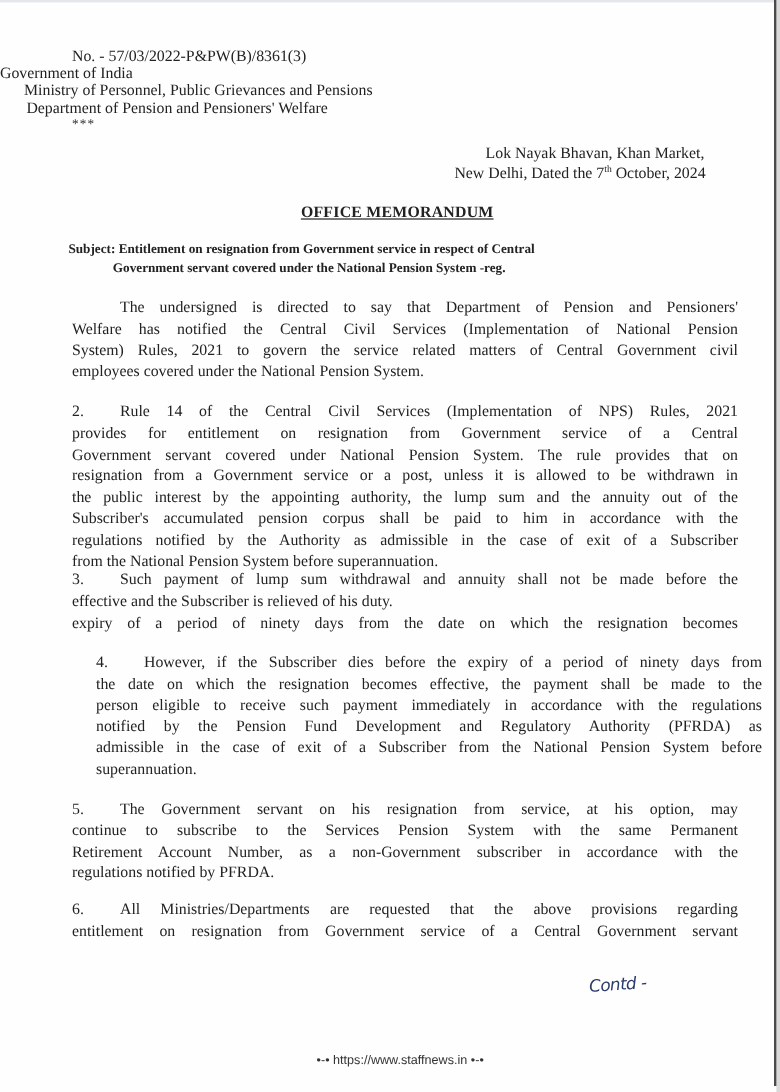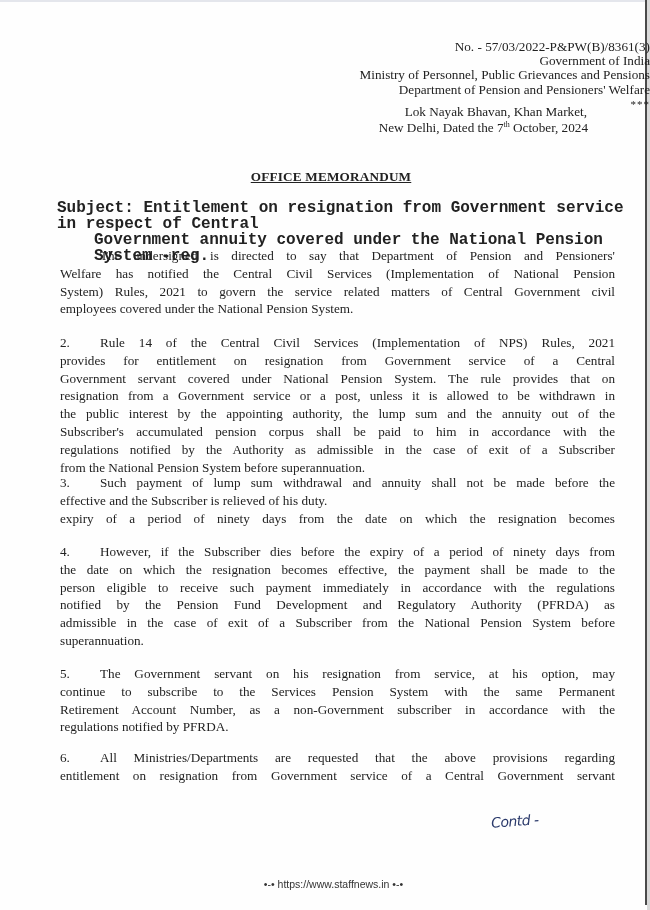--- a/index.html
+++ b/index.html
@@ -37,41 +37,41 @@
       position: absolute;
       right: 0; top: 0;
       width: 3px; height: 910px;
       background: #d9d9d9;
     }
     .header-block {
       position: absolute;
       top: 40px;
       left: 0;
       width: 650px;
-      text-align: right;
+      text-align: left;
       font-size: 13.2px;
       line-height: 14.2px;
     }
     .header-block .line { display: block; }
     .header-block .ref { padding-left: 60px; }
-    .header-block .gov { padding-left: 58px; }
+    .header-block .gov { }
     .header-block .min { padding-left: 20px; }
     .header-block .dept { padding-left: 22px; }
     .header-block .stars { padding-left: 60px; font-size: 11px; letter-spacing: 1px; }
 
     .address {
       position: absolute;
       top: 104px;
       right: 62px;
       text-align: right;
       font-size: 13.2px;
       line-height: 15.5px;
     }
     .address .line { display: block; }
-    .address .line1 { padding-right: 1px; }
+    .address .line1 { padding-right: 1px; margin-top: 16px; }
     sup { font-size: 8px; vertical-align: 5px; line-height: 0; }
 
     .om-title {
       position: absolute;
       top: 169px;
       left: 0;
       width: 650px;
       text-align: center;
       padding-left: 12px;
       box-sizing: border-box;
@@ -80,23 +80,22 @@
       text-decoration: underline;
       letter-spacing: 0.2px;
     }
 
     .subject {
       position: absolute;
       top: 200px;
       left: 57px;
       width: 575px;
       font-weight: bold;
-      font-size: 16px;
+      font-size: 11px;
       line-height: 16px;
-      font-family: Liberation Mono, monospace;
     }
     .subject .line { display: block; }
     .subject .line2 { padding-left: 37px; }
 
     .para {
       position: absolute;
       left: 60px;
       width: 555px;
       font-size: 13.2px;
       line-height: 17.8px;
@@ -158,21 +157,21 @@
 
   <div class="address">
     <span class="line line1">Lok Nayak Bhavan, Khan  Market,</span>
     <span class="line"><span>New Delhi, Dated the   7</span><sup>th</sup><span> October, 2024</span></span>
   </div>
 
   <div class="om-title">OFFICE MEMORANDUM</div>
 
   <div class="subject">
     <span class="line">Subject: Entitlement on resignation from Government service in respect of Central</span>
-    <span class="line line2">Government annuity covered under the National Pension System -reg.</span>
+    <span class="line line2">Government servant covered under the National Pension System -reg.</span>
   </div>
 
   <div class="para" style="top:247px;">
     <span class="line"><span class="ind" style="width:40px"></span><span>The undersigned is directed to say that Department of Pension and Pensioners'</span></span>
     <span class="line">Welfare has notified the Central Civil Services (Implementation of National Pension</span>
     <span class="line">System) Rules, 2021 to govern the service related matters of Central Government civil</span>
     <span class="line last">employees covered under the National Pension System.</span>
   </div>
 
   <div class="para" style="top:334px;">
@@ -185,21 +184,21 @@
     <span class="line">regulations notified by the Authority as admissible in the case of exit of a Subscriber</span>
     <span class="line last">from the National Pension System before superannuation.</span>
   </div>
 
   <div class="para" style="top:474px;">
     <span class="line"><span class="ind" style="width:40px">3.</span><span>Such payment of lump sum withdrawal and annuity shall not be made before the</span></span>
     <span class="line last">effective and the Subscriber is relieved of his duty.</span>
     <span class="line">expiry of a period of ninety days from the date on which the resignation becomes</span>
   </div>
 
-  <div class="para" style="top:543px;">
+  <div class="para" style="top:543px;margin-left:20px;">
     <span class="line"><span class="ind" style="width:40px">4.</span><span>However, if the Subscriber dies before the expiry of a period of ninety days from</span></span>
     <span class="line">the date on which the resignation becomes effective, the payment shall be made to the</span>
     <span class="line">person eligible to receive such payment immediately in accordance with the regulations</span>
     <span class="line">notified by the Pension Fund Development and Regulatory Authority (PFRDA) as</span>
     <span class="line">admissible in the case of exit of a Subscriber from the National Pension System before</span>
     <span class="line last">superannuation.</span>
   </div>
 
   <div class="para" style="top:665px;">
     <span class="line"><span class="ind" style="width:40px">5.</span><span>The Government servant on his resignation from service, at his option, may</span></span>

